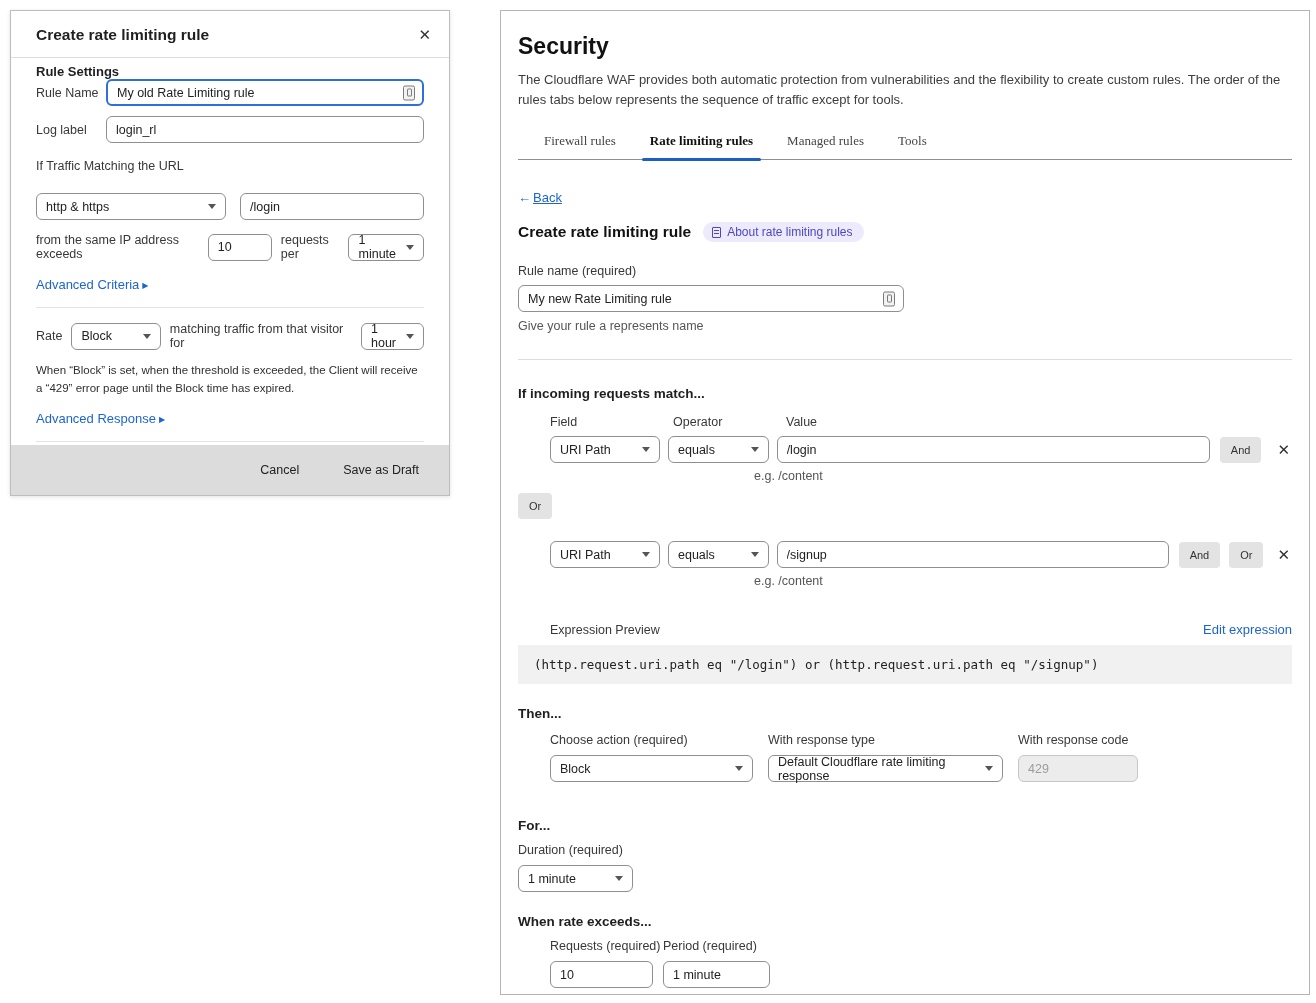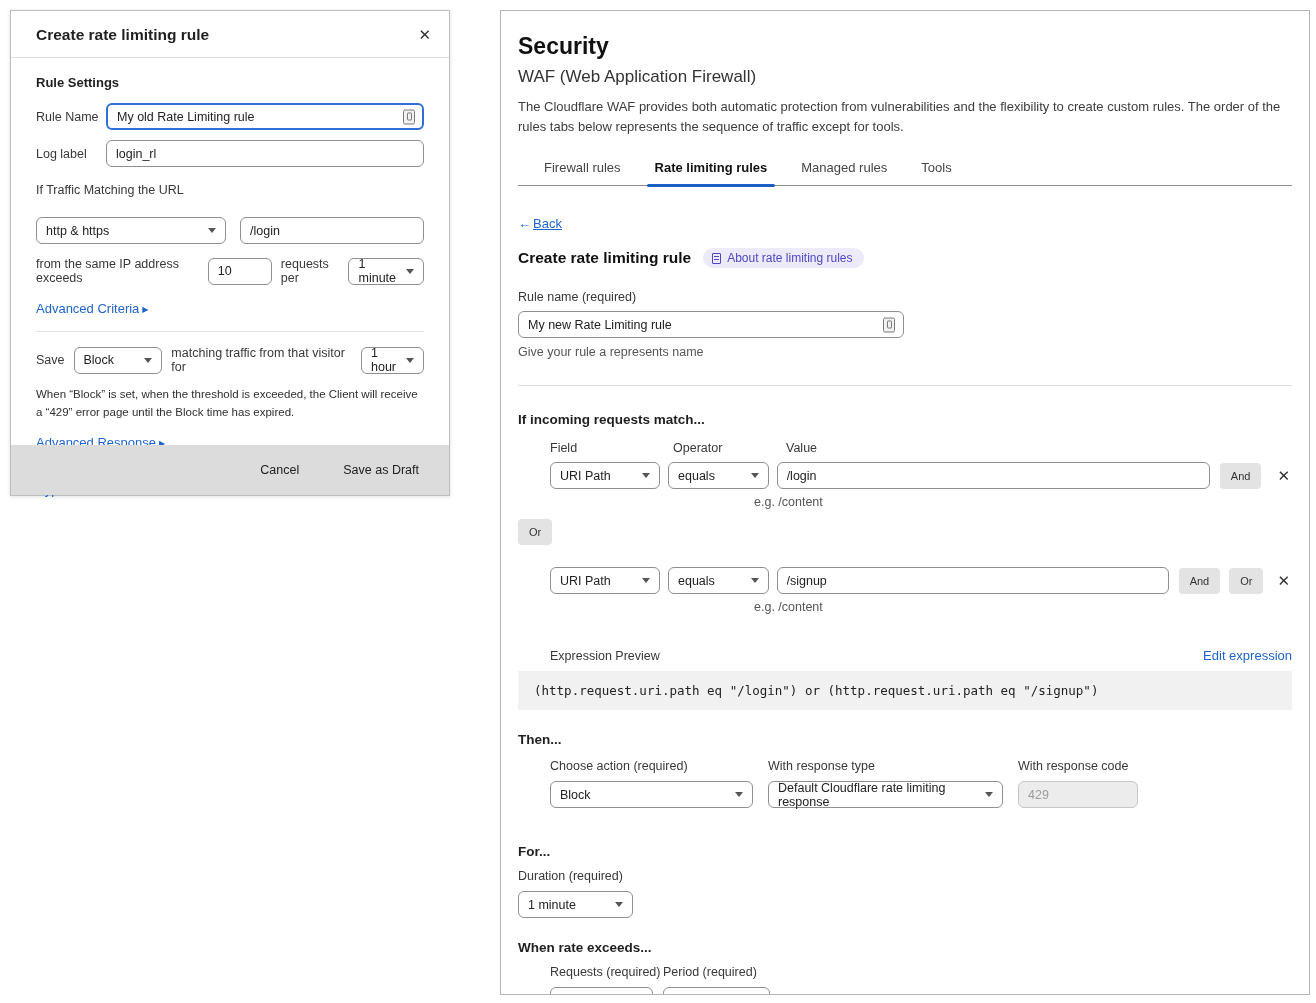--- a/index.html
+++ b/index.html
@@ -46,21 +46,21 @@
   .dlg-footer button { background:none; border:none; font-size:12.5px; color:#222;
     cursor:pointer; font-family:"Liberation Sans","DejaVu Sans",sans-serif; }
 
   
   .panel { position:absolute; left:500px; top:10px; width:810px; height:985px;
     background:#fff; border:1px solid #b5b5b5; padding:16px 17px; overflow:hidden; }
   .pg-title { font-size:23px; font-weight:bold; color:#111; margin-top:6px; }
   .pg-sub { font-size:17px; color:#333; margin-top:7px; }
   .pg-desc { font-size:13px; color:#3d3d3d; line-height:1.5; margin-top:10px; max-width:772px; }
   .tabs { display:flex; gap:30px; margin-top:18px; padding-left:24px;
-    border-bottom:1px solid #8f8f8f; }
+    border-bottom:1px solid #8f8f8f;font-family:Liberation Serif, serif; }
   .tab { font-size:13px; color:#454545; padding:6px 2px 10px; cursor:pointer; position:relative; }
   .tab.active { color:#111; font-weight:bold; }
   .tab.active::after { content:""; position:absolute; left:-6px; right:-6px; bottom:-2px;
     height:3px; background:#1b5fc2; border-radius:2px; }
   .back { display:inline-flex; align-items:center; gap:2px; margin-top:30px;
     color:#1e64cf; font-size:13px; cursor:pointer; }
   .back .back-label { text-decoration:underline; }
   .crl-row { display:flex; align-items:center; gap:12px; margin-top:16px; }
   .crl-h { font-size:15.5px; font-weight:bold; color:#111; }
   .badge { display:inline-flex; align-items:center; gap:6px; background:#edebfb;
@@ -78,23 +78,23 @@
 </style>
 </head>
 <body>
 
 <div class="dialog">
   <div class="dlg-header">
     <div class="dlg-title">Create rate limiting rule</div>
     <button class="x-btn">✕</button>
   </div>
   <div class="dlg-body">
-    <div class="sec-h" style="margin-top:17px; font-size:13px;">Rule Settings</div>
-
-    <div class="dlg-row" style="margin-top:13px;">
+    <div class="sec-h" style="margin-top:6px; font-size:13px;">Rule Settings</div>
+
+    <div class="dlg-row" style="">
       <span class="lbl" style="width:70px;">Rule Name</span>
       <span class="inp-wrap" style="flex:1;">
         <input class="inp focused" value="My old Rate Limiting rule" style="">
         <span class="pm-icon"></span>
       </span>
     </div>
 
     <div class="dlg-row" style="margin-top:10px;">
       <span class="lbl" style="width:70px;">Log label</span>
       <span class="inp-wrap" style="flex:1;">
@@ -126,21 +126,21 @@
       </div>
     </div>
 
     <div style="margin-top:14px;">
       <span class="link"><span>Advanced Criteria</span><span class="tri">▶</span></span>
     </div>
 
     <hr class="dlg-divider">
 
     <div class="dlg-row" style="gap:9px;">
-      <span class="lbl">Save</span>
+      <span class="lbl">Rate</span>
       <div class="ctl" style="width:93px;">
         <span>Block</span>
         <span class="caret"></span>
       </div>
       <span class="lbl">matching traffic from that visitor for</span>
       <div class="ctl" style="flex:1;">
         <span>1 hour</span>
         <span class="caret"></span>
       </div>
     </div>
@@ -159,21 +159,20 @@
   </div>
 
   <div class="dlg-footer">
     <button>Cancel</button>
     <button>Save as Draft</button>
   </div>
 </div>
 
 <div class="panel">
   <div class="pg-title">Security</div>
-  <div class="pg-sub">WAF (Web Application Firewall)</div>
   <div class="pg-desc">The Cloudflare WAF provides both automatic protection from vulnerabilities and the flexibility to create custom rules. The order of the rules tabs below represents the sequence of traffic except for tools.</div>
 
   <div class="tabs">
     <div class="tab">Firewall rules</div>
     <div class="tab active">Rate limiting rules</div>
     <div class="tab">Managed rules</div>
     <div class="tab">Tools</div>
   </div>
 
   <div class="back">

